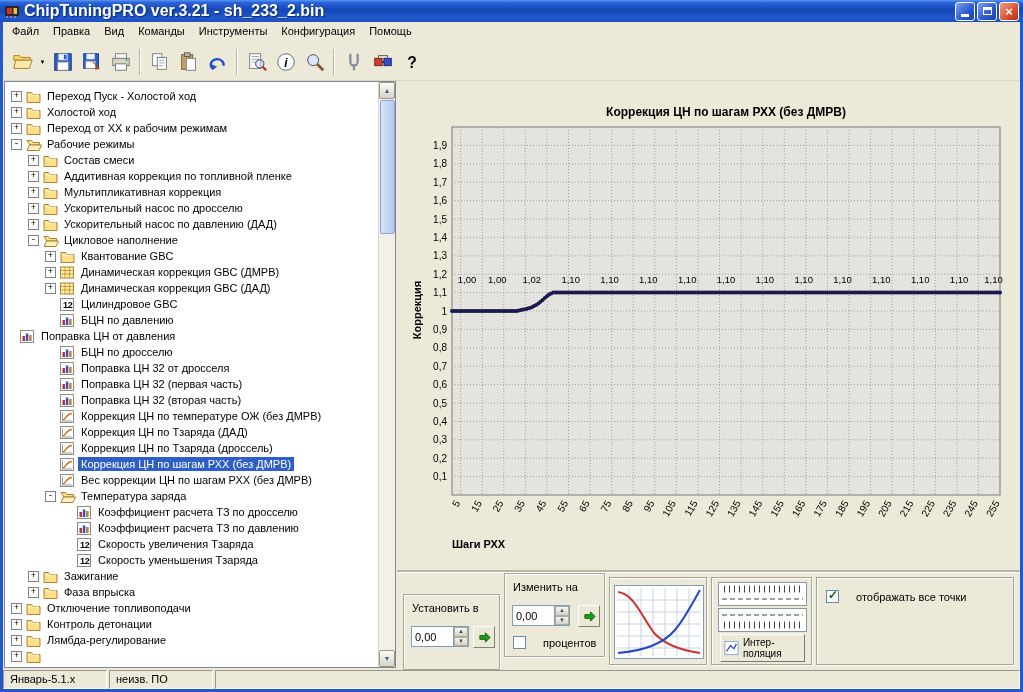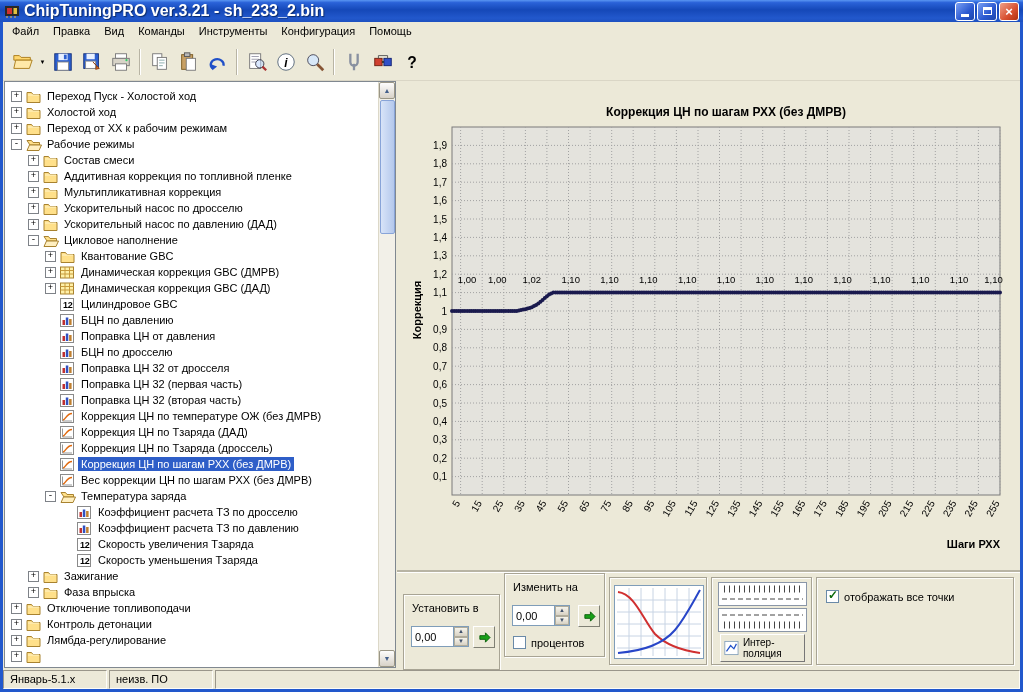--- a/index.html
+++ b/index.html
@@ -31,30 +31,30 @@
 .tlabel.sel{background:#2E5EC8;color:#fff}
 .vscroll{position:absolute;right:0;top:0;bottom:0;width:17px;background:#F2F0E8;border-left:1px solid #DCD8C8}
 .sbtn{position:absolute;left:0;width:16px;height:17px;background:linear-gradient(180deg,#FDFDFD,#D8D2C8);border:1px solid #9A9686;color:#44608C;font-size:7px;text-align:center;line-height:15px;border-radius:2px}
 .sbtn.up{top:0}.sbtn.down{bottom:0}
 .sthumb{position:absolute;left:1px;width:15px;top:18px;height:134px;background:linear-gradient(90deg,#D8E4F8,#B4C8EC);border:1px solid #88A4D8;border-radius:2px}
 .main-right{position:absolute;left:394px;right:0;top:59px;bottom:21px}
 .chart-region{position:absolute;left:0;top:0;right:0;height:491px}
 #chart-svg{position:absolute;left:0;top:0}
 .chart-title{position:absolute;left:55px;top:24px;width:548px;text-align:center;font-weight:bold;font-size:12px}
 .chart-ylabel{position:absolute;left:-59px;top:222px;width:160px;height:14px;text-align:center;font-weight:bold;transform:rotate(-90deg)}
-.chart-xlabel{position:absolute;left:55px;top:457px;width:548px;text-align:right;font-weight:bold}
+.chart-xlabel{position:absolute;left:55px;top:457px;width:548px;text-align:left;font-weight:bold}
 .controls{position:absolute;left:0;bottom:0;right:0;height:96px;border-top:1px solid #FFF;box-shadow:0 -2px 0 #B8B4A4}
 .grp{position:absolute;border:1px solid #A8A494;box-shadow:inset 1px 1px 0 rgba(255,255,255,.9),1px 1px 0 rgba(255,255,255,.9)}
 .glabel{position:absolute;left:8px;top:7px}
 .spin{position:absolute;width:58px;height:21px;background:#fff;border:1px solid #7F9DB9;display:flex}
 .spin input{flex:1;width:100%;min-width:0;border:0;font:11px "Liberation Sans",sans-serif;padding:2px 3px;outline:none;background:#fff}
 .spinbtns{width:15px;display:flex;flex-direction:column;border-left:1px solid #7F9DB9;flex:none}
 .spinbtn{flex:1;background:linear-gradient(180deg,#F6F4EC,#D8D2C4);border:1px solid #B0AC9C;font-size:6px;line-height:7px;text-align:center;color:#40506A;overflow:hidden}
 .greenbtn{position:absolute;width:22px;height:22px;background:#ECE9D8;border:1px solid;border-color:#fff #808074 #808074 #fff;display:flex;align-items:center;justify-content:center}
-.check{display:flex;align-items:center;gap:5px;position:absolute}
+.check{display:flex;align-items:center;gap:17px;position:absolute}
 .checkbox{width:13px;height:13px;background:#fff;border:1px solid #6A8AA8;position:relative;flex:none}
 .checkbox.checked:after{content:"✓";position:absolute;left:1px;top:-3px;font-size:12px;font-weight:bold;color:#0A6A0A}
 .thumb-border{position:absolute;left:4px;top:7px;border:1px solid #7F9DB9;background:#fff;line-height:0}
 .rulerbox{position:absolute;background:#fff;border:1px solid #8A96A8;line-height:0}
 .interp-btn{position:absolute;background:#ECE9D8;border:1px solid;border-color:#fff #777 #777 #fff;display:flex;align-items:center;gap:4px;padding:2px 3px}
 .interp-btn .txt{font-size:10px;line-height:11px;white-space:pre-line}
 .statusbar{position:absolute;left:0;right:0;bottom:0;height:21px;display:flex;gap:2px;padding-top:2px}
 .scell{border:1px solid;border-color:#9A968A #FDFCF8 #FDFCF8 #9A968A;padding:2px 6px;white-space:nowrap;overflow:hidden}
 svg text{font-family:"Liberation Sans",sans-serif;fill:#000}
 </style>
@@ -337,21 +337,21 @@
           <span class="ticon">
             <svg width="14" height="13" viewBox="0 0 14 13">
               <rect x=".5" y=".5" width="13" height="12" fill="#fff" stroke="#8A8A8A"></rect>
               <rect x="2.5" y="6" width="2.5" height="5" fill="#C03030"></rect>
               <rect x="5.8" y="3.5" width="2.5" height="7.5" fill="#3050C0"></rect>
               <rect x="9.1" y="5" width="2.5" height="6" fill="#C08030"></rect>
             </svg>
           </span>
           <span class="tlabel">БЦН по давлению</span>
         </div>
-        <div class="trow" style="padding-left:40px">
+        <div class="trow" style="">
           <span class="tsp"></span>
           <span class="ticon">
             <svg width="14" height="13" viewBox="0 0 14 13">
               <rect x=".5" y=".5" width="13" height="12" fill="#fff" stroke="#8A8A8A"></rect>
               <rect x="2.5" y="6" width="2.5" height="5" fill="#C03030"></rect>
               <rect x="5.8" y="3.5" width="2.5" height="7.5" fill="#3050C0"></rect>
               <rect x="9.1" y="5" width="2.5" height="6" fill="#C08030"></rect>
             </svg>
           </span>
           <span class="tlabel">Поправка ЦН от давления</span>

